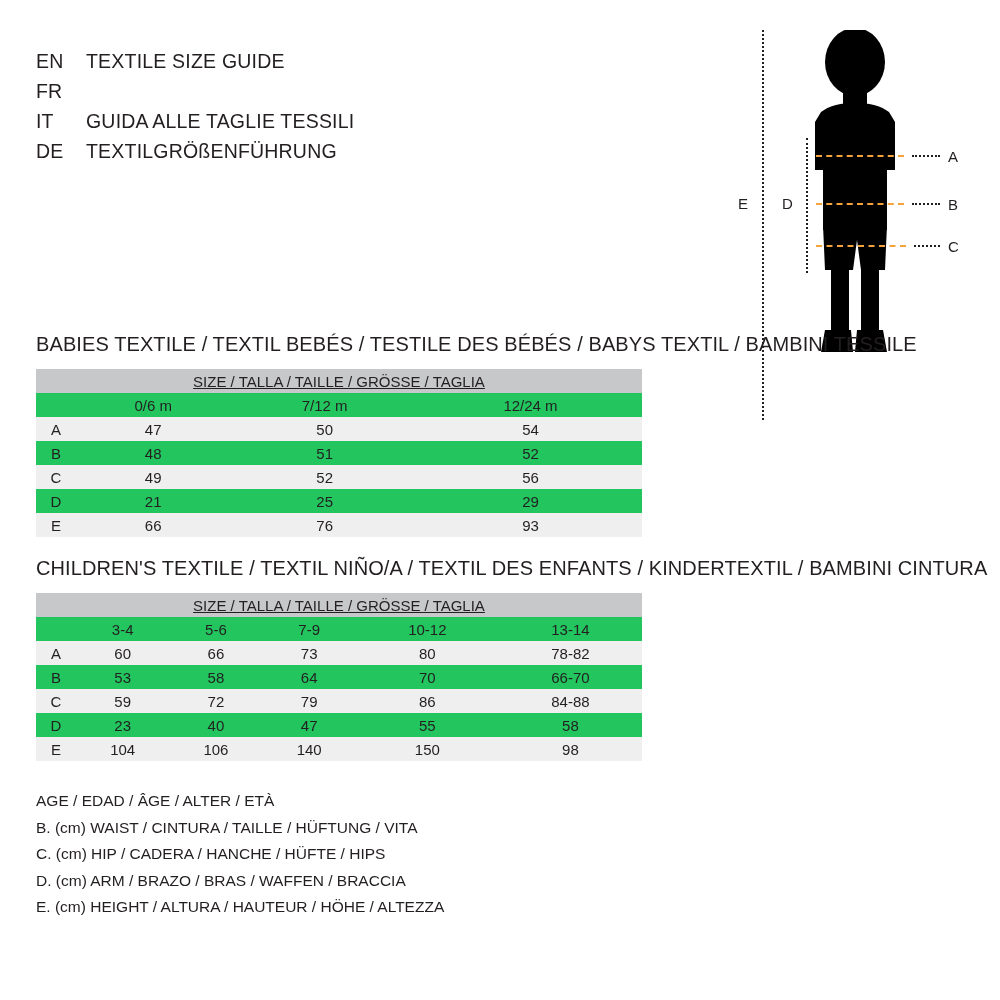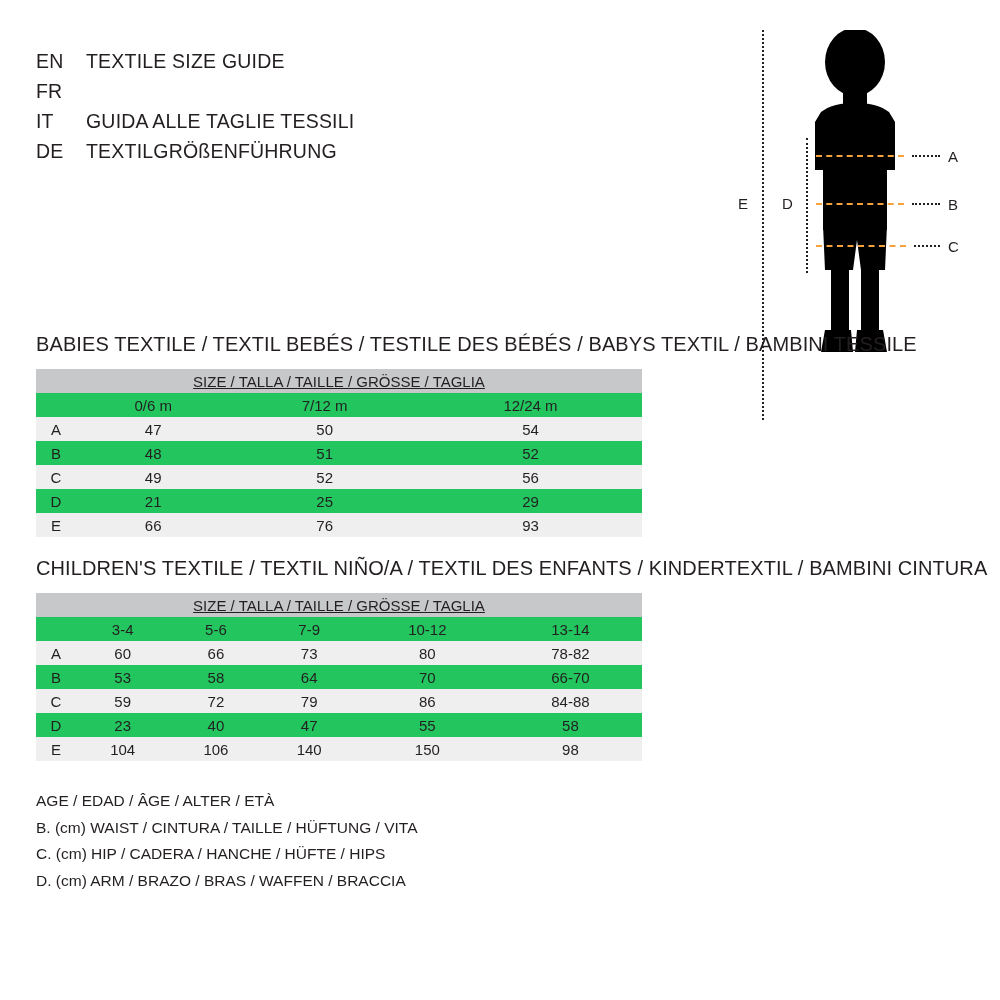--- a/index.html
+++ b/index.html
@@ -281,13 +281,14 @@
     <td>98</td>
   </tr>
 </tbody>
   </table>
 
 <div class="legend" style="top: 788px;">
   <div>AGE / EDAD / ÂGE / ALTER / ETÀ</div>
   <div>B. (cm) WAIST / CINTURA / TAILLE / HÜFTUNG / VITA</div>
   <div>C. (cm) HIP / CADERA / HANCHE / HÜFTE / HIPS</div>
   <div>D. (cm) ARM / BRAZO / BRAS / WAFFEN / BRACCIA</div>
+  <div>E. (cm) HEIGHT / ALTURA / HAUTEUR / HÖHE / ALTEZZA</div>
 </div>
 
 </body></html>

